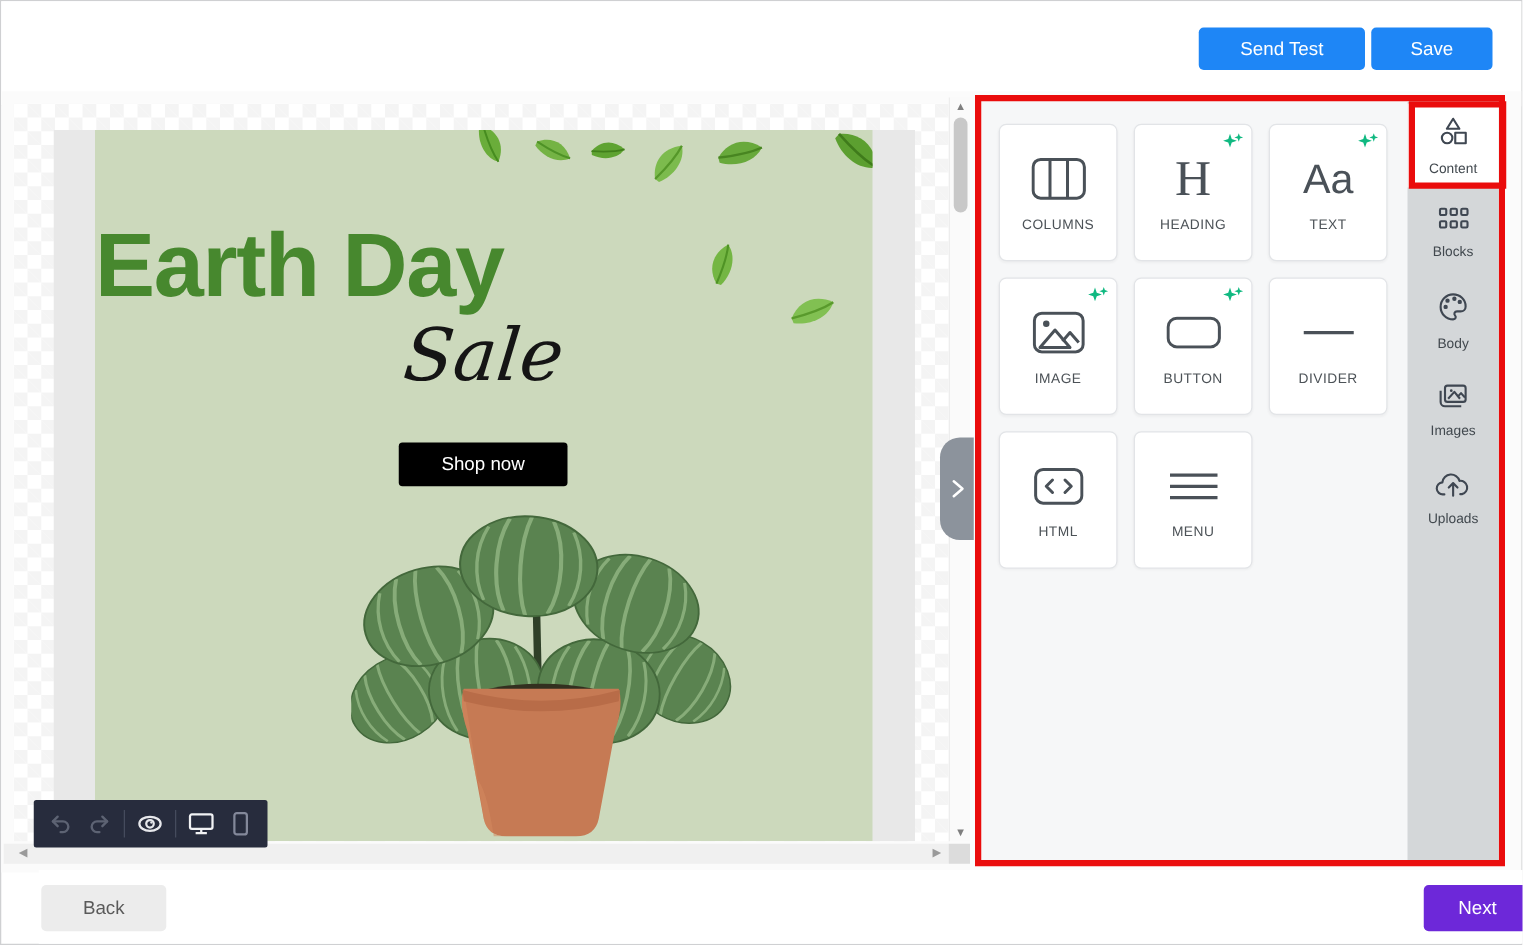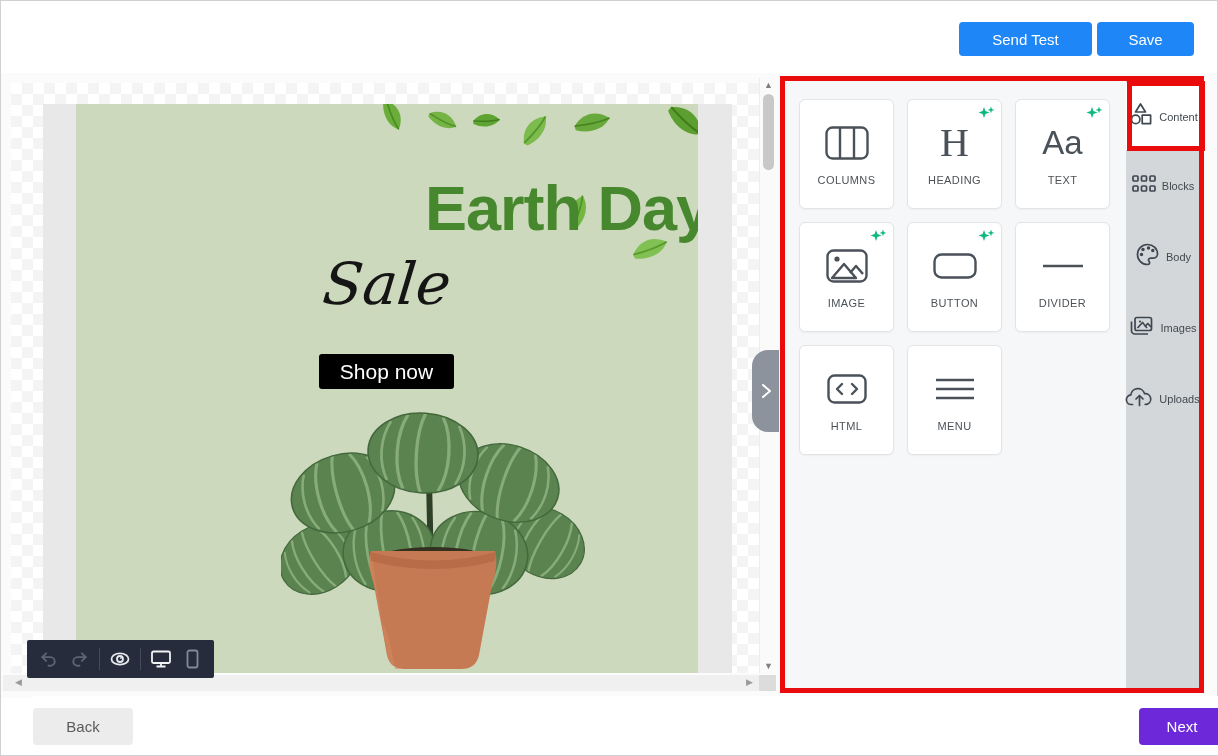--- a/index.html
+++ b/index.html
@@ -19,26 +19,26 @@
   .checker { position:absolute; left:10px; top:10px; width:748px; height:590px;
     background-color:#fff;
     background-image:
       linear-gradient(45deg,#f4f4f4 25%,transparent 25%,transparent 75%,#f4f4f4 75%),
       linear-gradient(45deg,#f4f4f4 25%,transparent 25%,transparent 75%,#f4f4f4 75%);
     background-size:22px 22px; background-position:0 0,11px 11px; overflow:hidden; }
 
   .email { position:absolute; left:32px; top:21px; width:689px; height:569px; background:#e8e8e8; overflow:hidden; }
   .green-row { position:absolute; left:33px; top:0; width:622px; height:569px; background:#ccd9bc; overflow:hidden; }
 
-  .banner-heading { position:absolute; left:12px; top:68px; width:100%; text-align:right;
-    font-size:63px; font-weight:bold; color:#47882e; letter-spacing:-1px; }
+  .banner-heading { position:absolute; left:0; top:68px; width:100%; text-align:left;
+    font-size:72px; font-weight:bold; color:#47882e; letter-spacing:-1px; }
   .banner-script { position:absolute; left:0; top:146px; width:100%; text-align:center;
     font-family:"DejaVu Serif",serif; font-style:italic; font-size:58px; color:#151515; transform:skewX(-6deg); }
   .shop-btn { position:absolute; left:243px; top:250px; width:135px; height:35px; background:#000;
-    color:#fff; font-size:21px; border-radius:3px; display:flex; align-items:center; justify-content:center; }
+    color:#fff; font-size:15px; border-radius:3px; display:flex; align-items:center; justify-content:center; }
   .falling-leaf { position:absolute; }
   .plant { position:absolute; left:205px; top:297px; }
 
   
   .dark-toolbar { position:absolute; left:26px; top:567px; width:187px; height:38px; background:#272c3d;
     border-radius:2px; display:flex; align-items:center; padding:0 10px; gap:9px; z-index:6; }
   .tb-sep { width:1px; height:22px; background:#454b5d; }
   .tb-icon { display:flex; align-items:center; justify-content:center; width:22px; height:22px; cursor:pointer; }
 
   
@@ -60,21 +60,21 @@
     display:flex; flex-direction:column; align-items:center; justify-content:center; gap:11px;
     box-shadow:0 1px 2px rgba(0,0,0,0.04); }
   .card-label { font-size:11px; color:#4c5257; letter-spacing:0.4px; }
   .card-icon { height:40px; display:flex; align-items:center; justify-content:center; color:#4a5158; }
   .glyph-h { font-family:"Liberation Serif",serif; font-size:40px; color:#4a5158; line-height:1; }
   .glyph-aa { font-size:33px; color:#4a5158; line-height:1; }
   .sparkle { position:absolute; top:5px; right:6px; }
 
   
   .sidebar { position:absolute; right:0; top:0; width:73px; height:100%; background:#d4d7d9; }
-  .tab { width:73px; height:71px; display:flex; flex-direction:row; align-items:center; justify-content:center; gap:5px; cursor:pointer; }
+  .tab { width:73px; height:71px; display:flex; flex-direction:column; align-items:center; justify-content:center; gap:5px; cursor:pointer; }
   .tab.active { background:#fff; height:67px; }
   .tab-label { font-size:11px; color:#42494f; }
   .red-tab-outline { position:absolute; left:1126px; top:8px; width:78px; height:70px; border:5px solid #ea0c0c; z-index:9; pointer-events:none; }
 
   
   .footer { position:absolute; left:0; bottom:0; width:100%; height:59px; background:#fff;margin-left:30px; }
   .back-btn { position:absolute; left:2px; top:12px; width:100px; height:37px; background:#ececec; color:#5a5a5a; }
   .next-btn { position:absolute; right:22px; top:12px; width:86px; height:37px; background:#6d28d9; color:#fff; }
 </style>
 </head>

